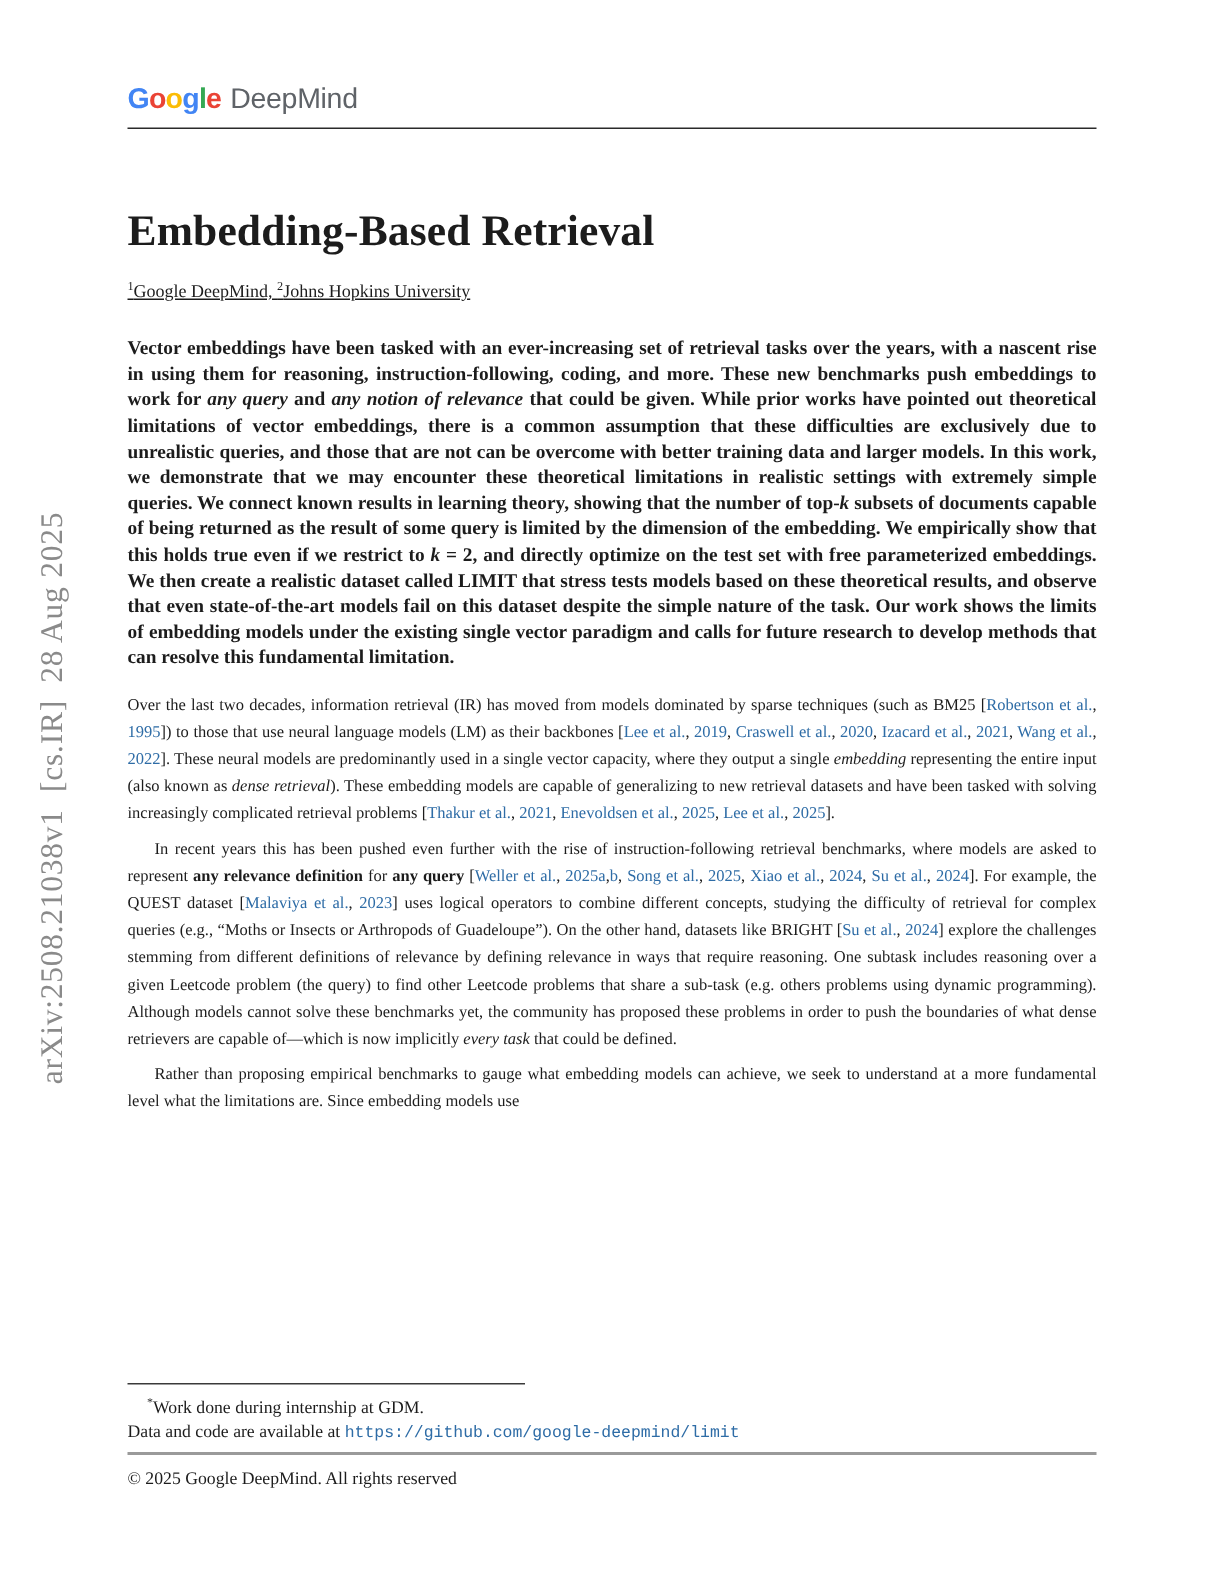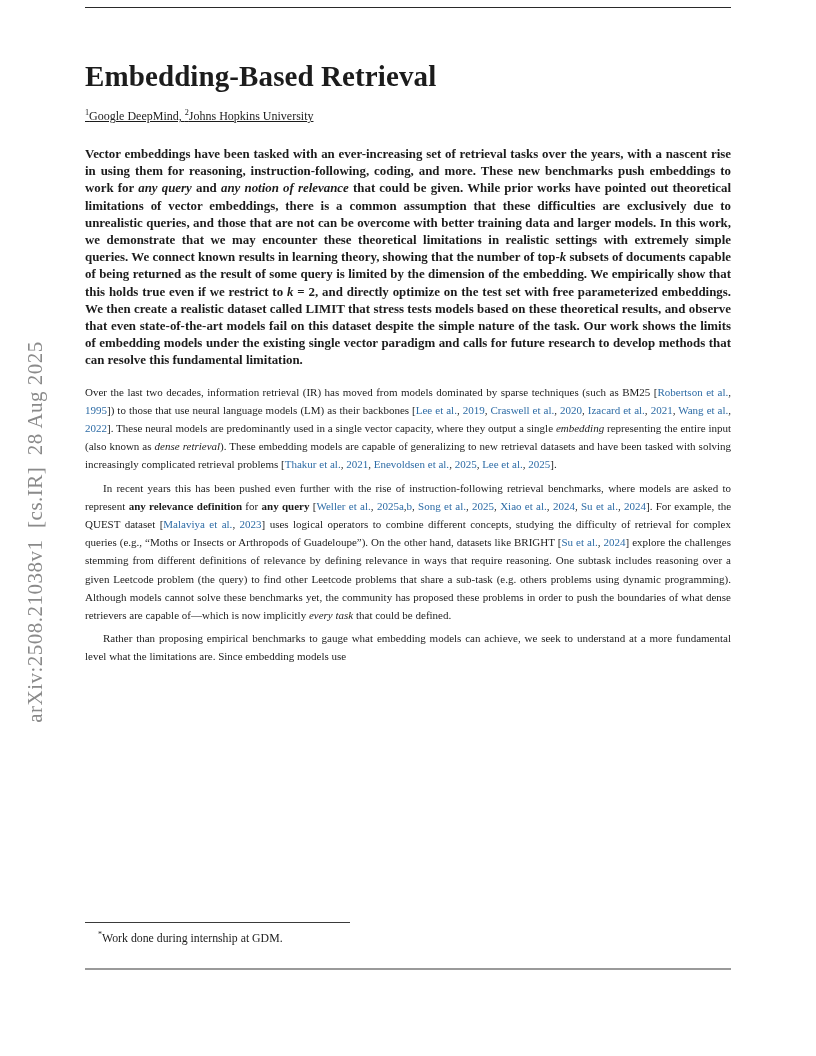--- a/index.html
+++ b/index.html
@@ -81,39 +81,45 @@
 </style>
 </head>
 <body>
 
 <div class="page">
 
   <div class="arxiv-stamp">arXiv:2508.21038v1  [cs.IR]  28 Aug 2025</div>
 
   <div class="content">
 
+    <div class="brand-row">
+      <span class="brand-google"><span style="color: rgb(66, 133, 244);">G</span><span style="color: rgb(234, 67, 53);">o</span><span style="color: rgb(251, 188, 5);">o</span><span style="color: rgb(66, 133, 244);">g</span><span style="color: rgb(52, 168, 83);">l</span><span style="color: rgb(234, 67, 53);">e</span></span>
+      <span class="brand-deepmind">DeepMind</span>
+    </div>
     <hr class="brand-rule">
 
     <h1 class="paper-title"><br><span>Embedding-Based Retrieval</span></h1>
 
 
     <div class="affiliations"><sup>1</sup><span>Google DeepMind, </span><sup>2</sup><span>Johns Hopkins University</span></div>
 
     <div class="abstract"><span>Vector embeddings have been tasked with an ever-increasing set of retrieval tasks over the years, with a nascent rise in using them for reasoning, instruction-following, coding, and more. These new benchmarks push embeddings to work for </span><span class="i">any query</span><span> and </span><span class="i">any notion of relevance</span><span> that could be given. While prior works have pointed out theoretical limitations of vector embeddings, there is a common assumption that these difficulties are exclusively due to unrealistic queries, and those that are not can be overcome with better training data and larger models. In this work, we demonstrate that we may encounter these theoretical limitations in realistic settings with extremely simple queries. We connect known results in learning theory, showing that the number of top-</span><span class="i">k</span><span> subsets of documents capable of being returned as the result of some query is limited by the dimension of the embedding. We empirically show that this holds true even if we restrict to </span><span class="i">k</span><span> = 2, and directly optimize on the test set with free parameterized embeddings. We then create a realistic dataset called LIMIT that stress tests models based on these theoretical results, and observe that even state-of-the-art models fail on this dataset despite the simple nature of the task. Our work shows the limits of embedding models under the existing single vector paradigm and calls for future research to develop methods that can resolve this fundamental limitation.</span></div>
 
 
     <p class="body-para"><span>Over the last two decades, information retrieval (IR) has moved from models dominated by sparse techniques (such as BM25 [</span><span class="cite">Robertson et al.</span><span>, </span><span class="cite">1995</span><span>]) to those that use neural language models (LM) as their backbones [</span><span class="cite">Lee et al.</span><span>, </span><span class="cite">2019</span><span>, </span><span class="cite">Craswell et al.</span><span>, </span><span class="cite">2020</span><span>, </span><span class="cite">Izacard et al.</span><span>, </span><span class="cite">2021</span><span>, </span><span class="cite">Wang et al.</span><span>, </span><span class="cite">2022</span><span>]. These neural models are predominantly used in a single vector capacity, where they output a single </span><span class="i">embedding</span><span> representing the entire input (also known as </span><span class="i">dense retrieval</span><span>). These embedding models are capable of generalizing to new retrieval datasets and have been tasked with solving increasingly complicated retrieval problems [</span><span class="cite">Thakur et al.</span><span>, </span><span class="cite">2021</span><span>, </span><span class="cite">Enevoldsen et al.</span><span>, </span><span class="cite">2025</span><span>, </span><span class="cite">Lee et al.</span><span>, </span><span class="cite">2025</span><span>].</span></p>
 
     <p class="body-para indented"><span>In recent years this has been pushed even further with the rise of instruction-following retrieval benchmarks, where models are asked to represent </span><span class="b">any relevance definition</span><span> for </span><span class="b">any query</span><span> [</span><span class="cite">Weller et al.</span><span>, </span><span class="cite">2025a</span><span>,</span><span class="cite">b</span><span>, </span><span class="cite">Song et al.</span><span>, </span><span class="cite">2025</span><span>, </span><span class="cite">Xiao et al.</span><span>, </span><span class="cite">2024</span><span>, </span><span class="cite">Su et al.</span><span>, </span><span class="cite">2024</span><span>]. For example, the QUEST dataset [</span><span class="cite">Malaviya et al.</span><span>, </span><span class="cite">2023</span><span>] uses logical operators to combine different concepts, studying the difficulty of retrieval for complex queries (e.g., “Moths or Insects or Arthropods of Guadeloupe”). On the other hand, datasets like BRIGHT [</span><span class="cite">Su et al.</span><span>, </span><span class="cite">2024</span><span>] explore the challenges stemming from different definitions of relevance by defining relevance in ways that require reasoning. One subtask includes reasoning over a given Leetcode problem (the query) to find other Leetcode problems that share a sub-task (e.g. others problems using dynamic programming). Although models cannot solve these benchmarks yet, the community has proposed these problems in order to push the boundaries of what dense retrievers are capable of—which is now implicitly </span><span class="i">every task</span><span> that could be defined.</span></p>
 
     <p class="body-para indented"><span>Rather than proposing empirical benchmarks to gauge what embedding models can achieve, we seek to understand at a more fundamental level what the limitations are. Since embedding models use</span></p>
 
     <div class="footnote-block">
       <hr class="footnote-rule">
       <div class="footnote-line first"><sup>*</sup><span>Work done during internship at GDM.</span></div>
+      <div class="footnote-line"><span>Data and code are available at </span><span class="link">https://github.com/google-deepmind/limit</span></div>
     </div>
 
     <div class="footer-block">
       <hr class="footer-rule">
+      <div class="footer-text">© 2025 Google DeepMind. All rights reserved</div>
     </div>
 
   </div>
 </div>
 
 </body></html>

